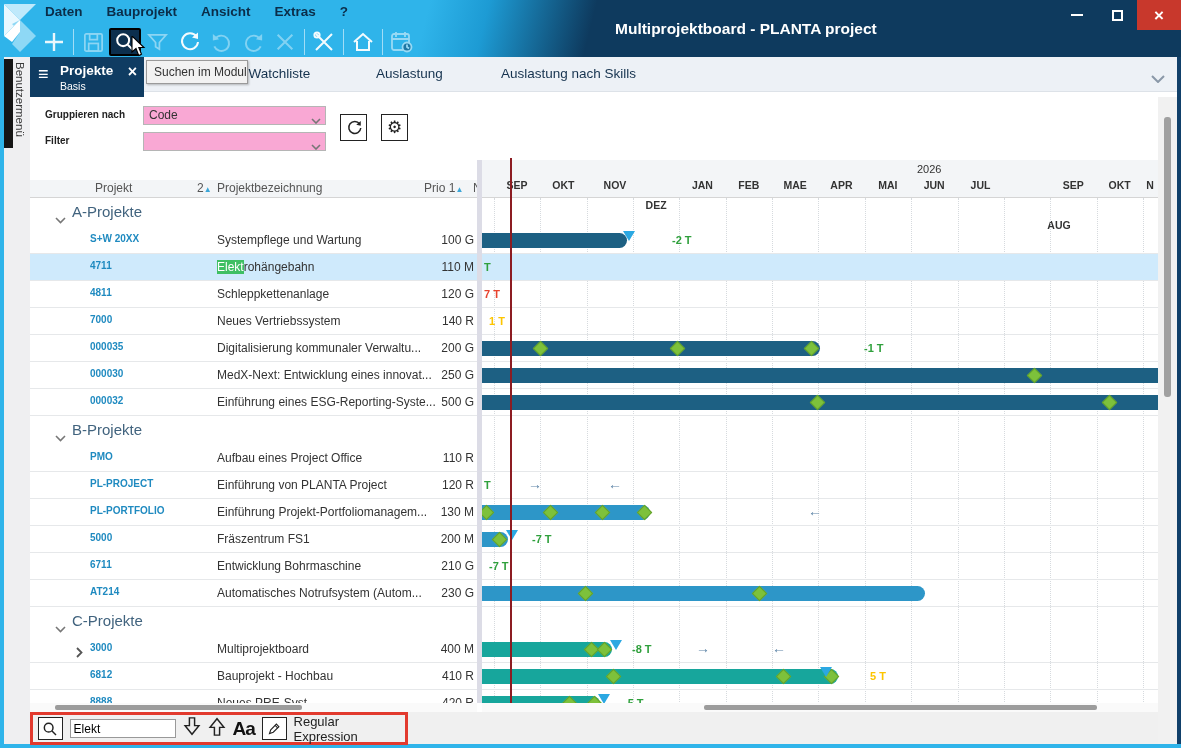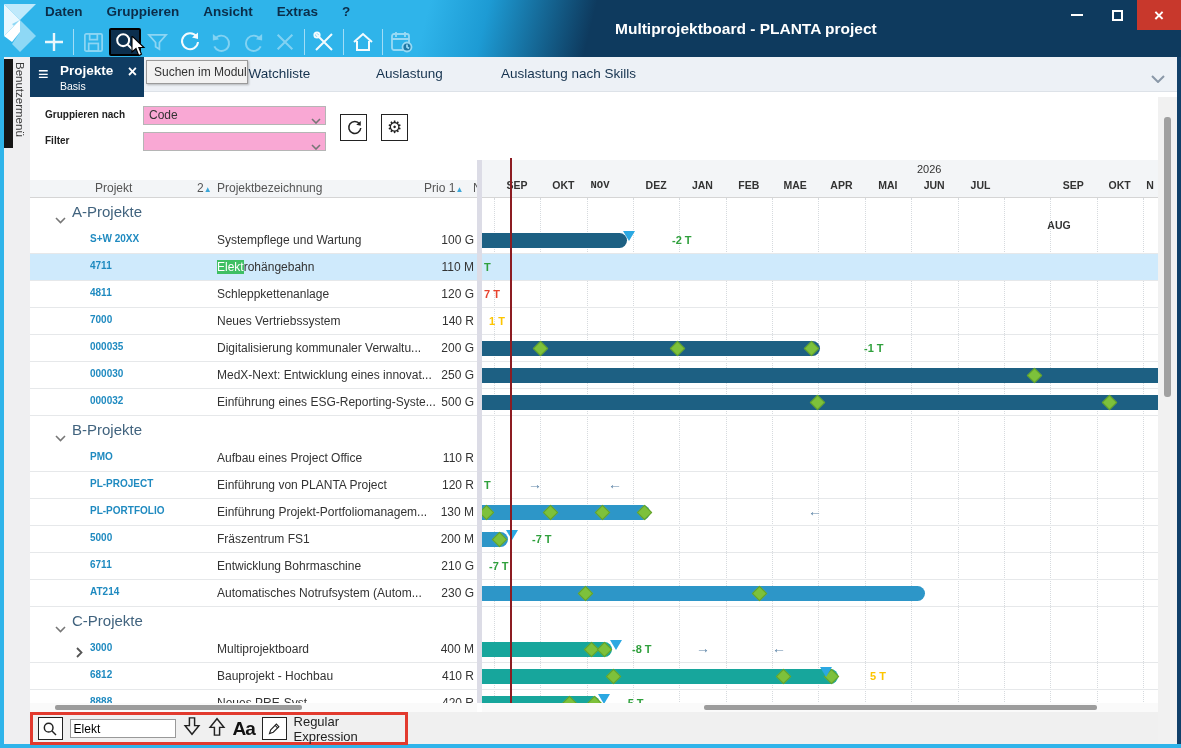--- a/index.html
+++ b/index.html
@@ -110,21 +110,21 @@
 
   <div class="titlebar">
     <svg class="logo" width="38" height="54" viewBox="0 0 38 54">
       <polygon points="2,2 34,2 18,18" fill="#bfe9fb"></polygon>
       <polygon points="2,2 18,18 2,34" fill="#e8f8ff"></polygon>
       <polygon points="18,18 34,34 18,50 10,42 18,30 10,22" fill="#8ed8f5"></polygon>
       <polygon points="2,34 18,18 18,30 10,40" fill="#ffffff"></polygon>
     </svg>
     <div class="menubar">
       <span class="menu-item">Daten</span>
-      <span class="menu-item">Gruppieren</span>
+      <span class="menu-item">Bauprojekt</span>
       <span class="menu-item">Ansicht</span>
       <span class="menu-item">Extras</span>
       <span class="menu-item">?</span>
     </div>
     <div class="toolbar">
       <div class="tb-icon">
         <svg width="24" height="24" viewBox="0 0 24 24" stroke="#fff" stroke-width="2.4" opacity=".9">
             <path d="M12 3v18M3 12h18"></path>
           </svg>
       </div>
@@ -266,22 +266,22 @@
       <span style="left:187px">Projektbezeichnung</span>
       <span style="left:394px"><i style="font-style:normal">Prio</i> <i style="font-style:normal">1</i><i class="sortmark" style="font-style:normal">▲</i></span>
       <span style="left:443px">N</span>
     </div>
 
     <div class="gantt-header">
       <span class="year" style="left:435px">2026</span>
 
     <span class="month" style="left: 35px;">SEP</span>
         <span class="month" style="left: 81.35px;">OKT</span>
-        <span class="month" style="left: 118px; font-family: Liberation Mono, monospace;">NOV</span>
-        <span class="month" style="left: 174.05px;">DEZ</span>
+        <span class="month" style="left: 133px;">NOV</span>
+        <span class="month" style="left: 174.05px; margin-top: 20px;">DEZ</span>
         <span class="month" style="left: 220.4px;">JAN</span>
         <span class="month" style="left: 266.75px;">FEB</span>
         <span class="month" style="left: 313.1px;">MAE</span>
         <span class="month" style="left: 359.45px;">APR</span>
         <span class="month" style="left: 405.8px;">MAI</span>
         <span class="month" style="left: 452.15px;">JUN</span>
         <span class="month" style="left: 498.5px;">JUL</span>
         <span class="month" style="left: 577px; margin-top: 40px;">AUG</span>
         <span class="month" style="left: 591.2px;">SEP</span>
         <span class="month" style="left: 637.55px;">OKT</span>

